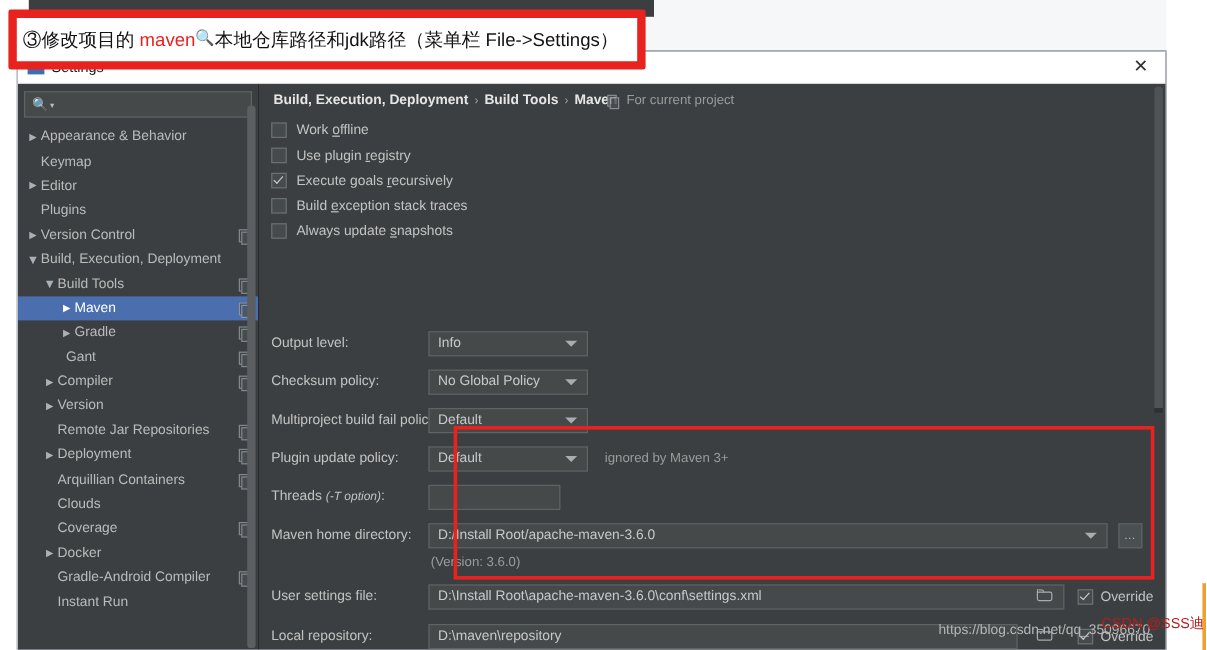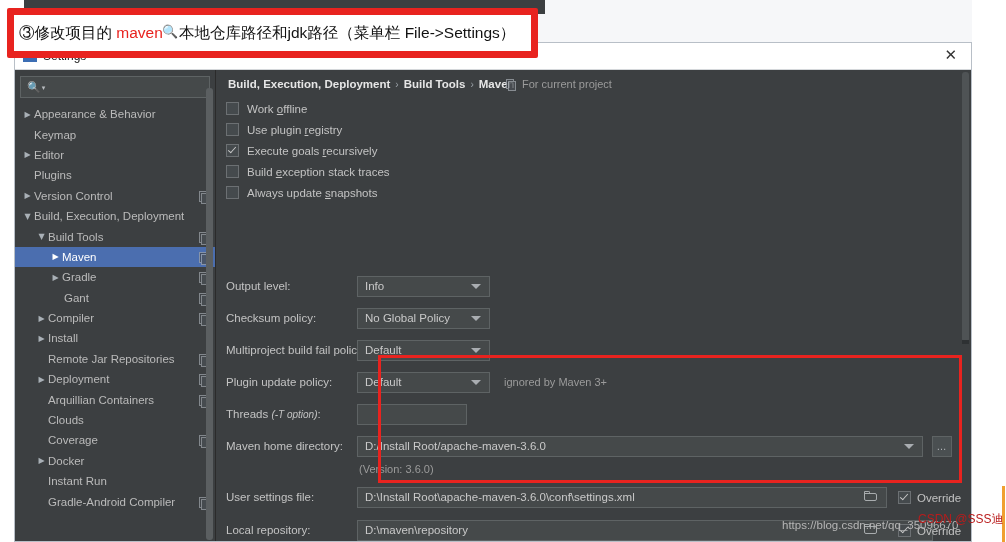--- a/index.html
+++ b/index.html
@@ -457,33 +457,33 @@
             <div class="tree-row sel" style="padding-left: 34px;">
               <span class="tree-arrow">▶</span>
               <span class="tree-label">Maven</span>
               <span class="tree-badge"></span>
             </div>
             <div class="tree-row" style="padding-left: 34px;">
               <span class="tree-arrow">▶</span>
               <span class="tree-label">Gradle</span>
               <span class="tree-badge"></span>
             </div>
-            <div class="tree-row" style="padding-left: 36px;">
+            <div class="tree-row" style="padding-left: 16px; gap: 11px;">
               <span class="tree-arrow"></span>
               <span class="tree-label">Gant</span>
               <span class="tree-badge"></span>
             </div>
             <div class="tree-row" style="padding-left: 20px;">
               <span class="tree-arrow">▶</span>
               <span class="tree-label">Compiler</span>
               <span class="tree-badge"></span>
             </div>
             <div class="tree-row" style="padding-left: 20px;">
               <span class="tree-arrow">▶</span>
-              <span class="tree-label">Install</span>
+              <span class="tree-label">Version</span>
             </div>
             <div class="tree-row" style="padding-left: 20px;">
               <span class="tree-arrow"></span>
               <span class="tree-label">Remote Jar Repositories</span>
               <span class="tree-badge"></span>
             </div>
             <div class="tree-row" style="padding-left: 20px;">
               <span class="tree-arrow">▶</span>
               <span class="tree-label">Deployment</span>
               <span class="tree-badge"></span>
@@ -501,26 +501,26 @@
               <span class="tree-arrow"></span>
               <span class="tree-label">Coverage</span>
               <span class="tree-badge"></span>
             </div>
             <div class="tree-row" style="padding-left: 20px;">
               <span class="tree-arrow">▶</span>
               <span class="tree-label">Docker</span>
             </div>
             <div class="tree-row" style="padding-left: 20px;">
               <span class="tree-arrow"></span>
+              <span class="tree-label">Gradle-Android Compiler</span>
+              <span class="tree-badge"></span>
+            </div>
+            <div class="tree-row" style="padding-left: 20px;">
+              <span class="tree-arrow"></span>
               <span class="tree-label">Instant Run</span>
-            </div>
-            <div class="tree-row" style="padding-left: 20px;">
-              <span class="tree-arrow"></span>
-              <span class="tree-label">Gradle-Android Compiler</span>
-              <span class="tree-badge"></span>
             </div>
           </div>
         <div class="tree-scroll"></div>
       </div>
 
       <div class="content-pane">
 
         <div class="breadcrumb">
           <span>Build, Execution, Deployment</span>
           <span class="sep">›</span>
@@ -615,21 +615,21 @@
           </span>
           <span class="folder-ico" style="left:648px; top:5px;"></span>
           <span class="override" style="left:682px;">
             <span class="chk on"></span>
             <span>Override</span>
           </span>
         </div>
 
         <div class="field-row" style="top:449px;">
           <span class="field-label">Local repository:</span>
-          <span class="text-input" style="left:141px; width:576px;">
+          <span class="text-input" style="left:141px; width:491px;">
             <span>D:\maven\repository</span>
           </span>
           <span class="folder-ico" style="left:648px; top:5px;"></span>
           <span class="override" style="left:682px;">
             <span class="chk on"></span>
             <span>Override</span>
           </span>
         </div>
 
         <div class="content-scroll">

